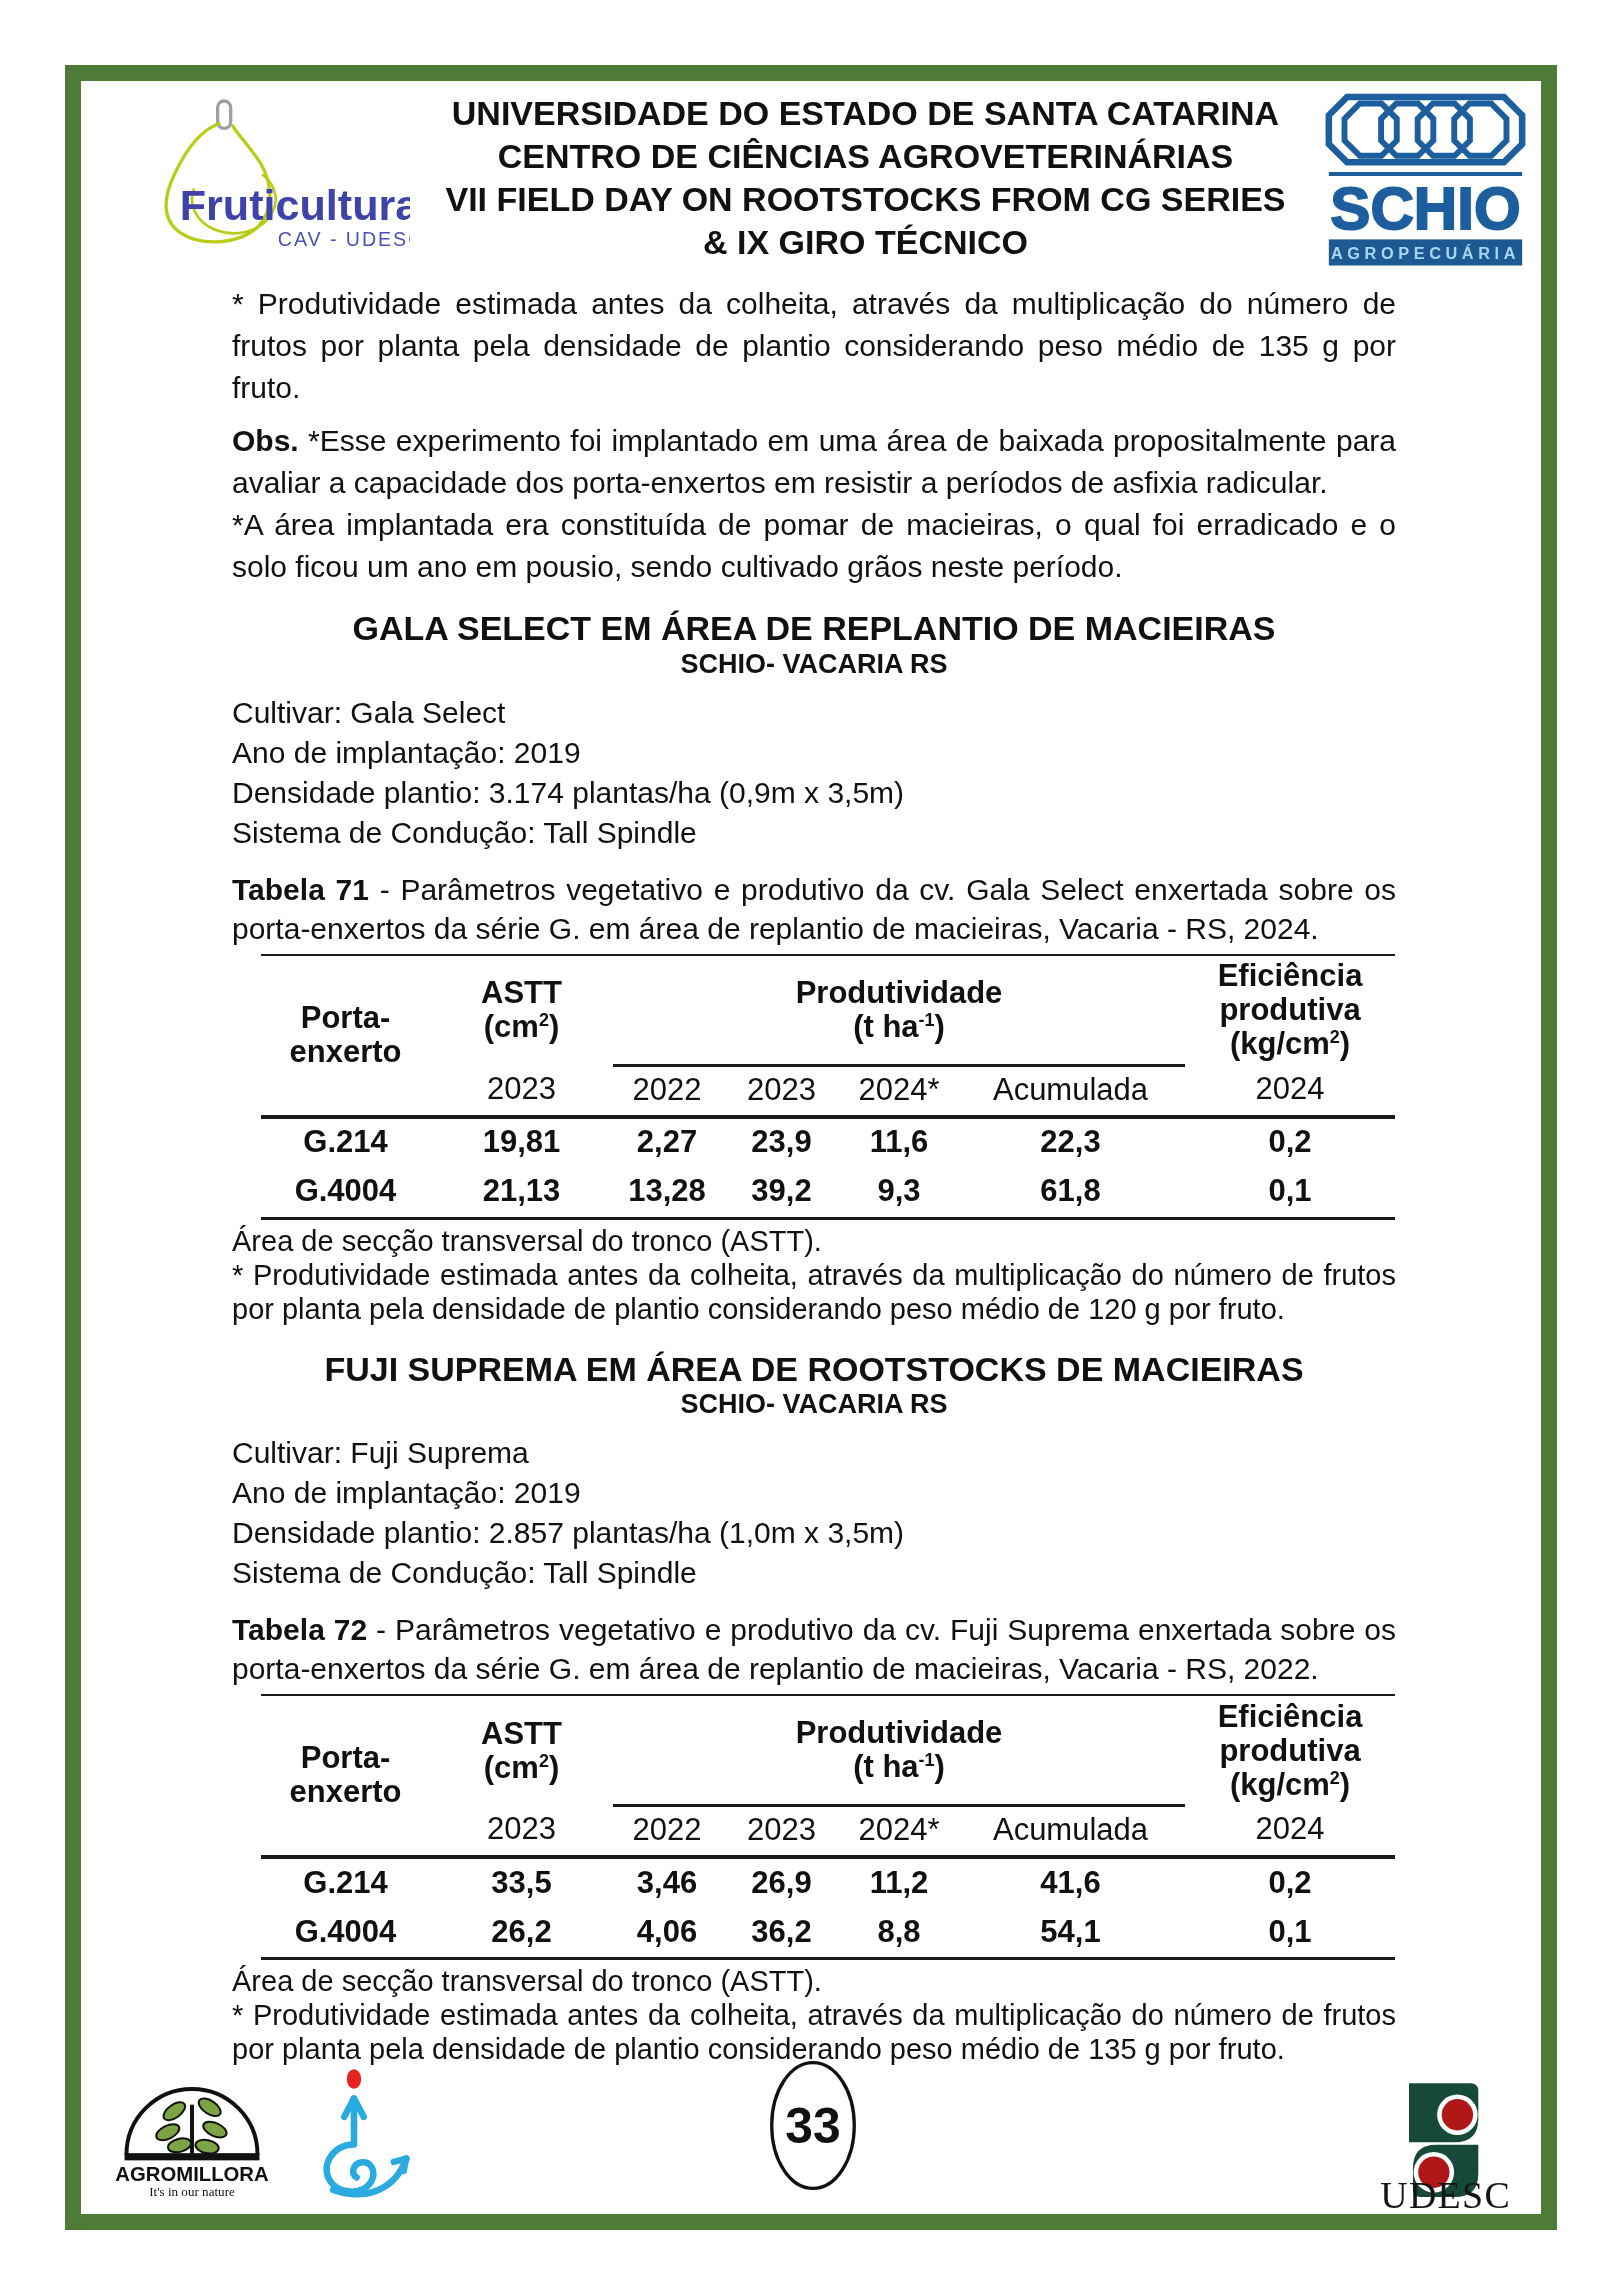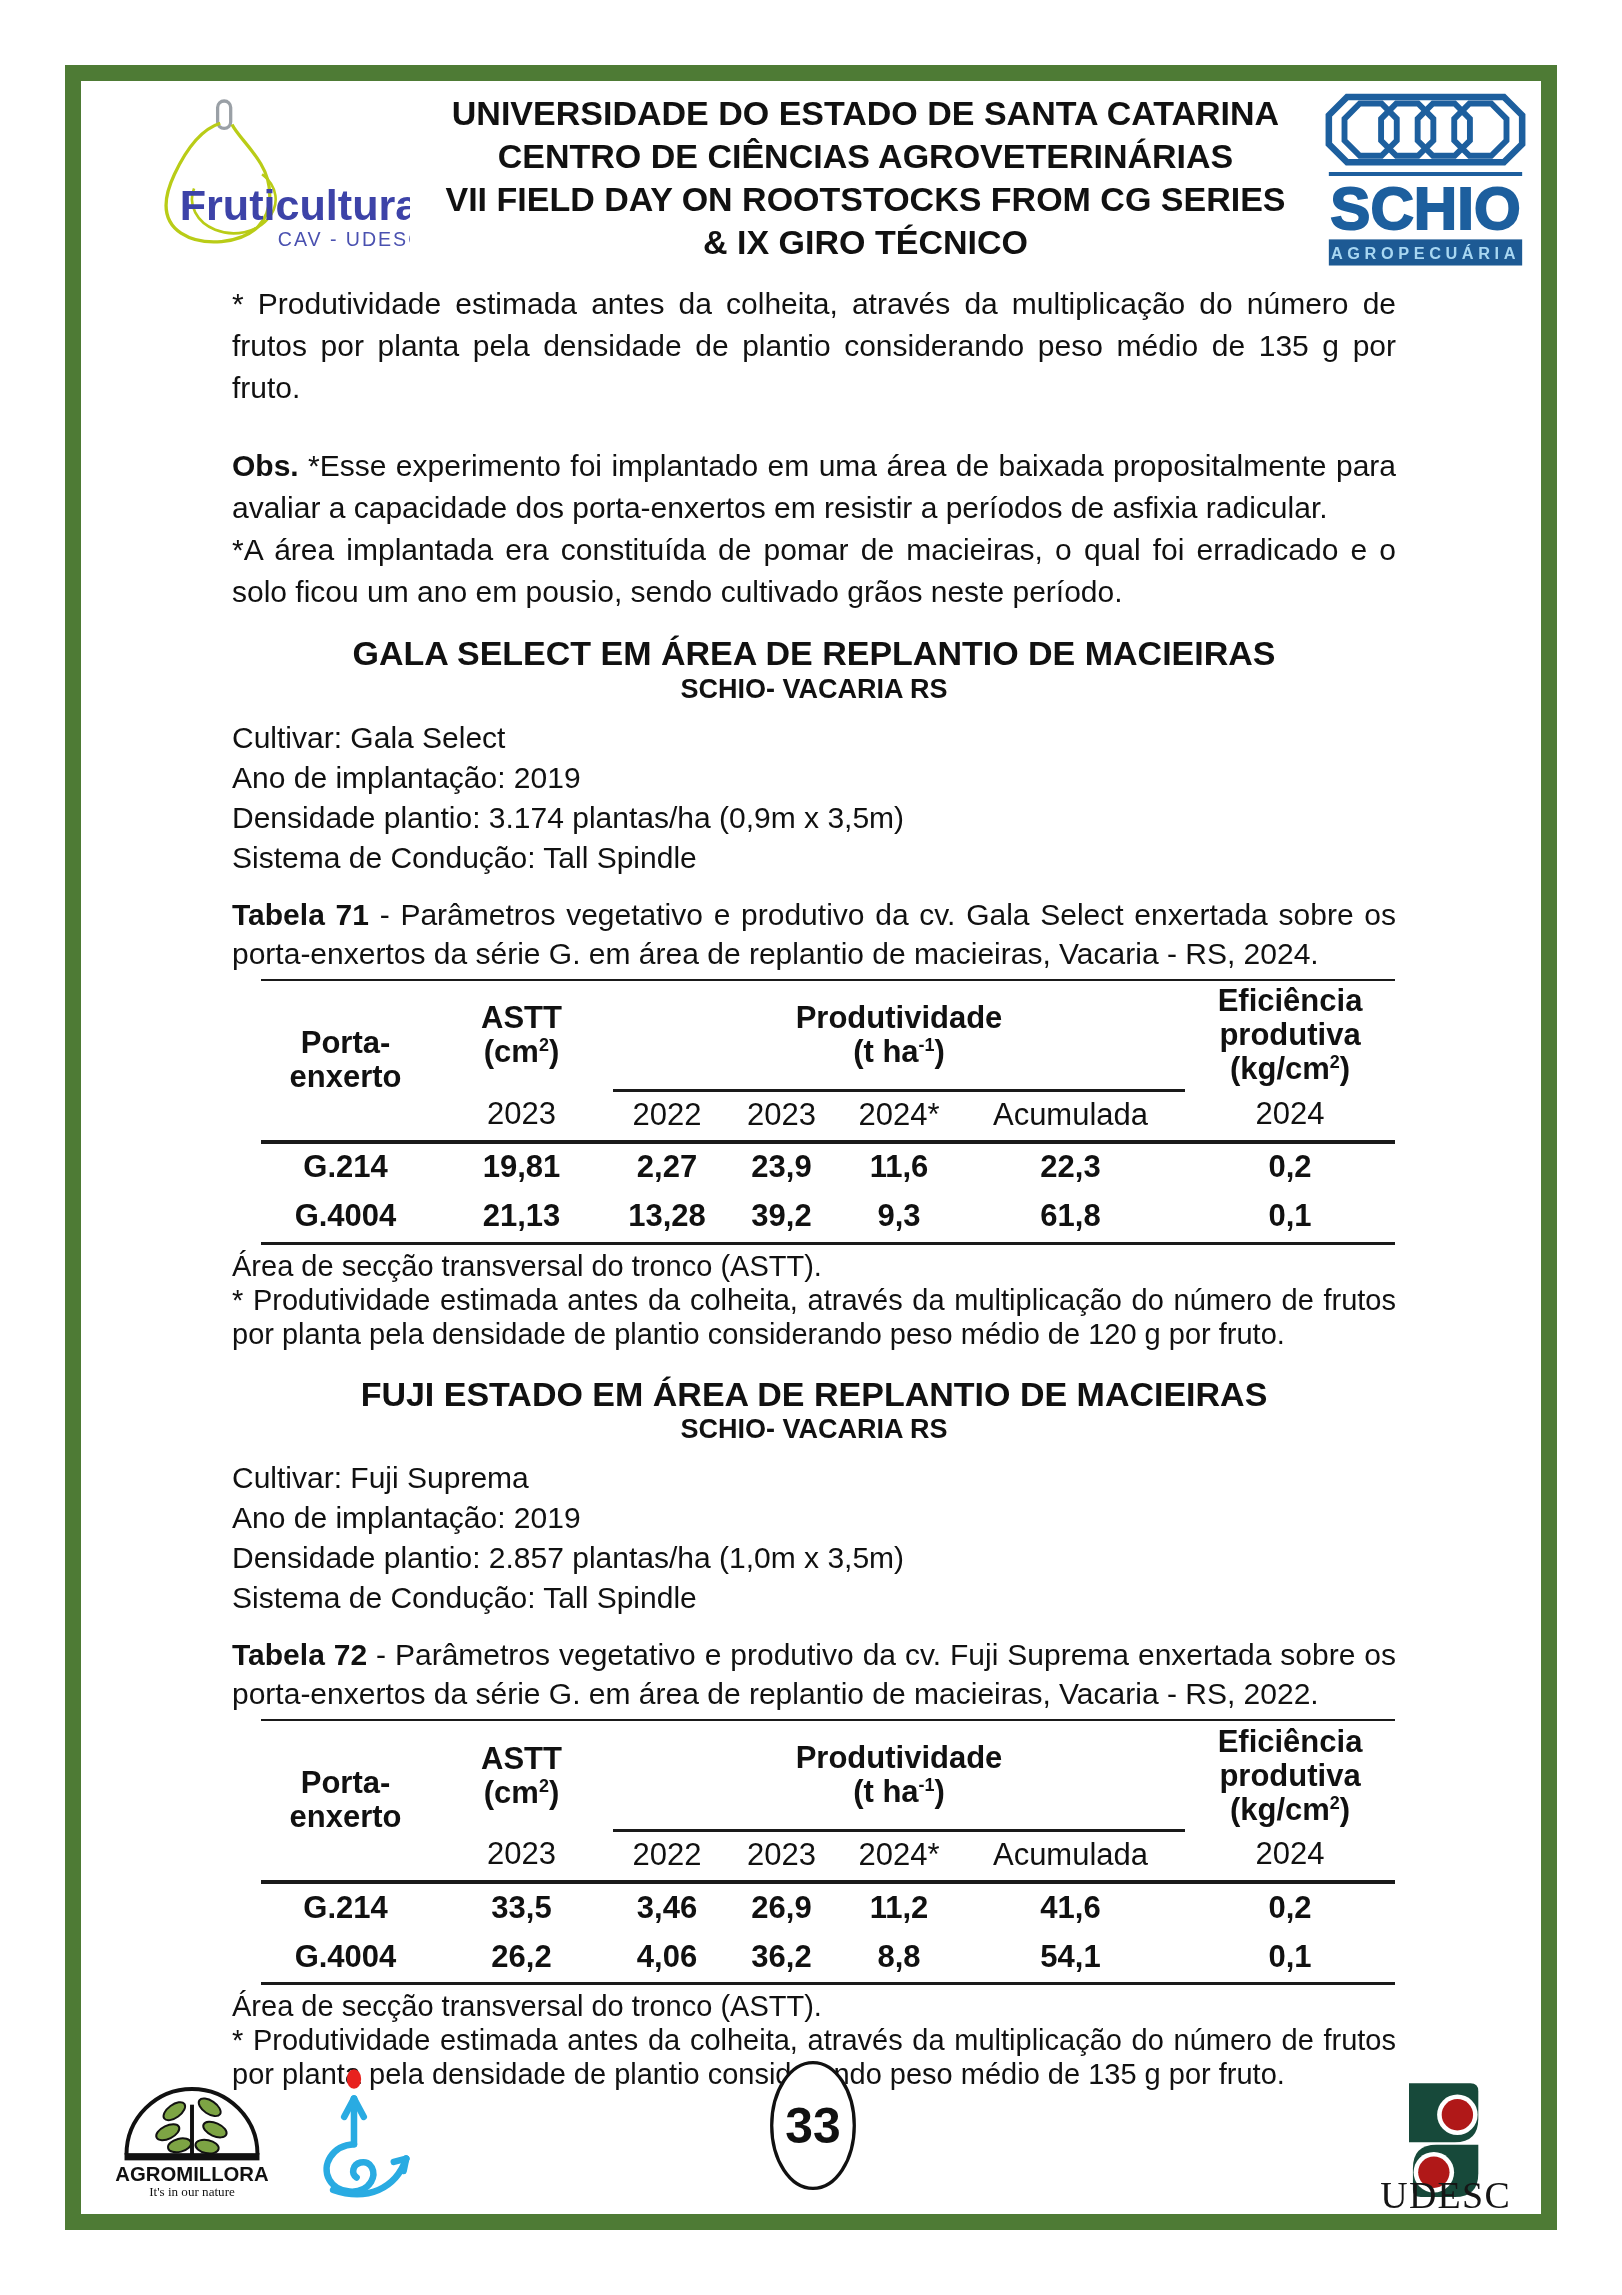--- a/index.html
+++ b/index.html
@@ -24,21 +24,21 @@
     width: 1164px;
   }
   
   .header-row { display: flex; margin-left: -110px; width: 1408px; align-items: flex-start; }
   .logo-frut { width: 288px; height: 170px; flex: none; }
   .title-block { flex: 1; text-align: center; padding-top: 7.9px; }
   .title-line { font-size: 34px; font-weight: bold; line-height: 43px; white-space: nowrap; }
   .logo-schio { width: 209px; height: 178px; flex: none; margin-top: 5.2px; }
   
   .note { margin-top: 15.7px; font-size: 30px; line-height: 42px; text-align: justify; }
-  .obs  { margin-top: 36px; font-size: 30px; line-height: 42px; text-align: justify; }
+  .obs  { margin-top: 11px; font-size: 30px; line-height: 42px; text-align: justify; }
   .obs .b { font-weight: bold; }
   .section-heading { margin-top: 23.6px; font-size: 34px; font-weight: bold; text-align: center; line-height: 35px; }
   .section-heading.second { margin-top: 26px; }
   .section-subheading { margin-top: 3.9px; font-size: 27px; font-weight: bold; text-align: center; line-height: 29px; }
   .info { margin-top: 14px; font-size: 30px; line-height: 40px; }
   .caption { margin-top: 17px; font-size: 30px; line-height: 39px; text-align: justify; }
   .caption .b { font-weight: bold; }
   
   table.t {
     margin-left: 29px; margin-top: 5.2px;
@@ -184,21 +184,21 @@
           <td>0,1</td>
         </tr>
       </tbody>
     </table>
 
     <div class="fnotes">
       <div>Área de secção transversal do tronco (ASTT).</div>
       <div class="just">* Produtividade estimada antes da colheita, através da multiplicação do número de frutos por planta pela densidade de plantio considerando peso médio de 120 g por fruto.</div>
     </div>
 
-    <h2 class="section-heading second">FUJI ESTADO EM ÁREA DE REPLANTIO DE MACIEIRAS</h2>
+    <h2 class="section-heading second">FUJI SUPREMA EM ÁREA DE ROOTSTOCKS DE MACIEIRAS</h2>
     <h3 class="section-subheading">SCHIO- VACARIA RS</h3>
 
     <div class="info">
       <div>Cultivar: Fuji Suprema</div>
       <div>Ano de implantação: 2019</div>
       <div>Densidade plantio: 2.857 plantas/ha (1,0m x 3,5m)</div>
       <div>Sistema de Condução: Tall Spindle</div>
     </div>
 
     <p class="caption"><span class="b">Tabela 72</span><span> - Parâmetros vegetativo e produtivo da cv. Fuji Suprema enxertada sobre os porta-enxertos da série G. em área de replantio de macieiras, Vacaria - RS, 2022.</span></p>

